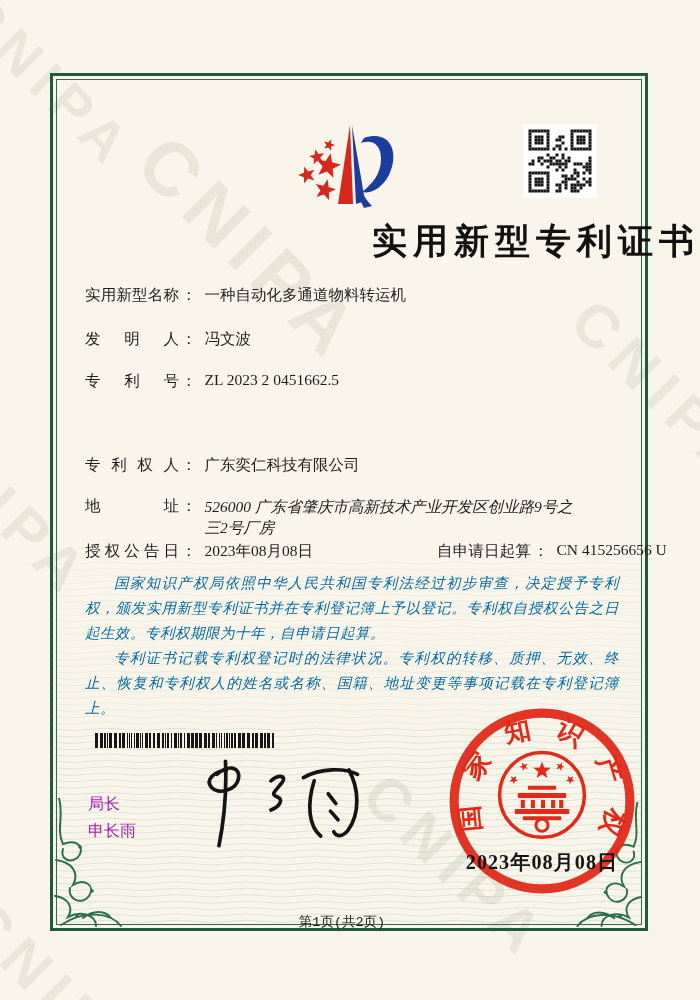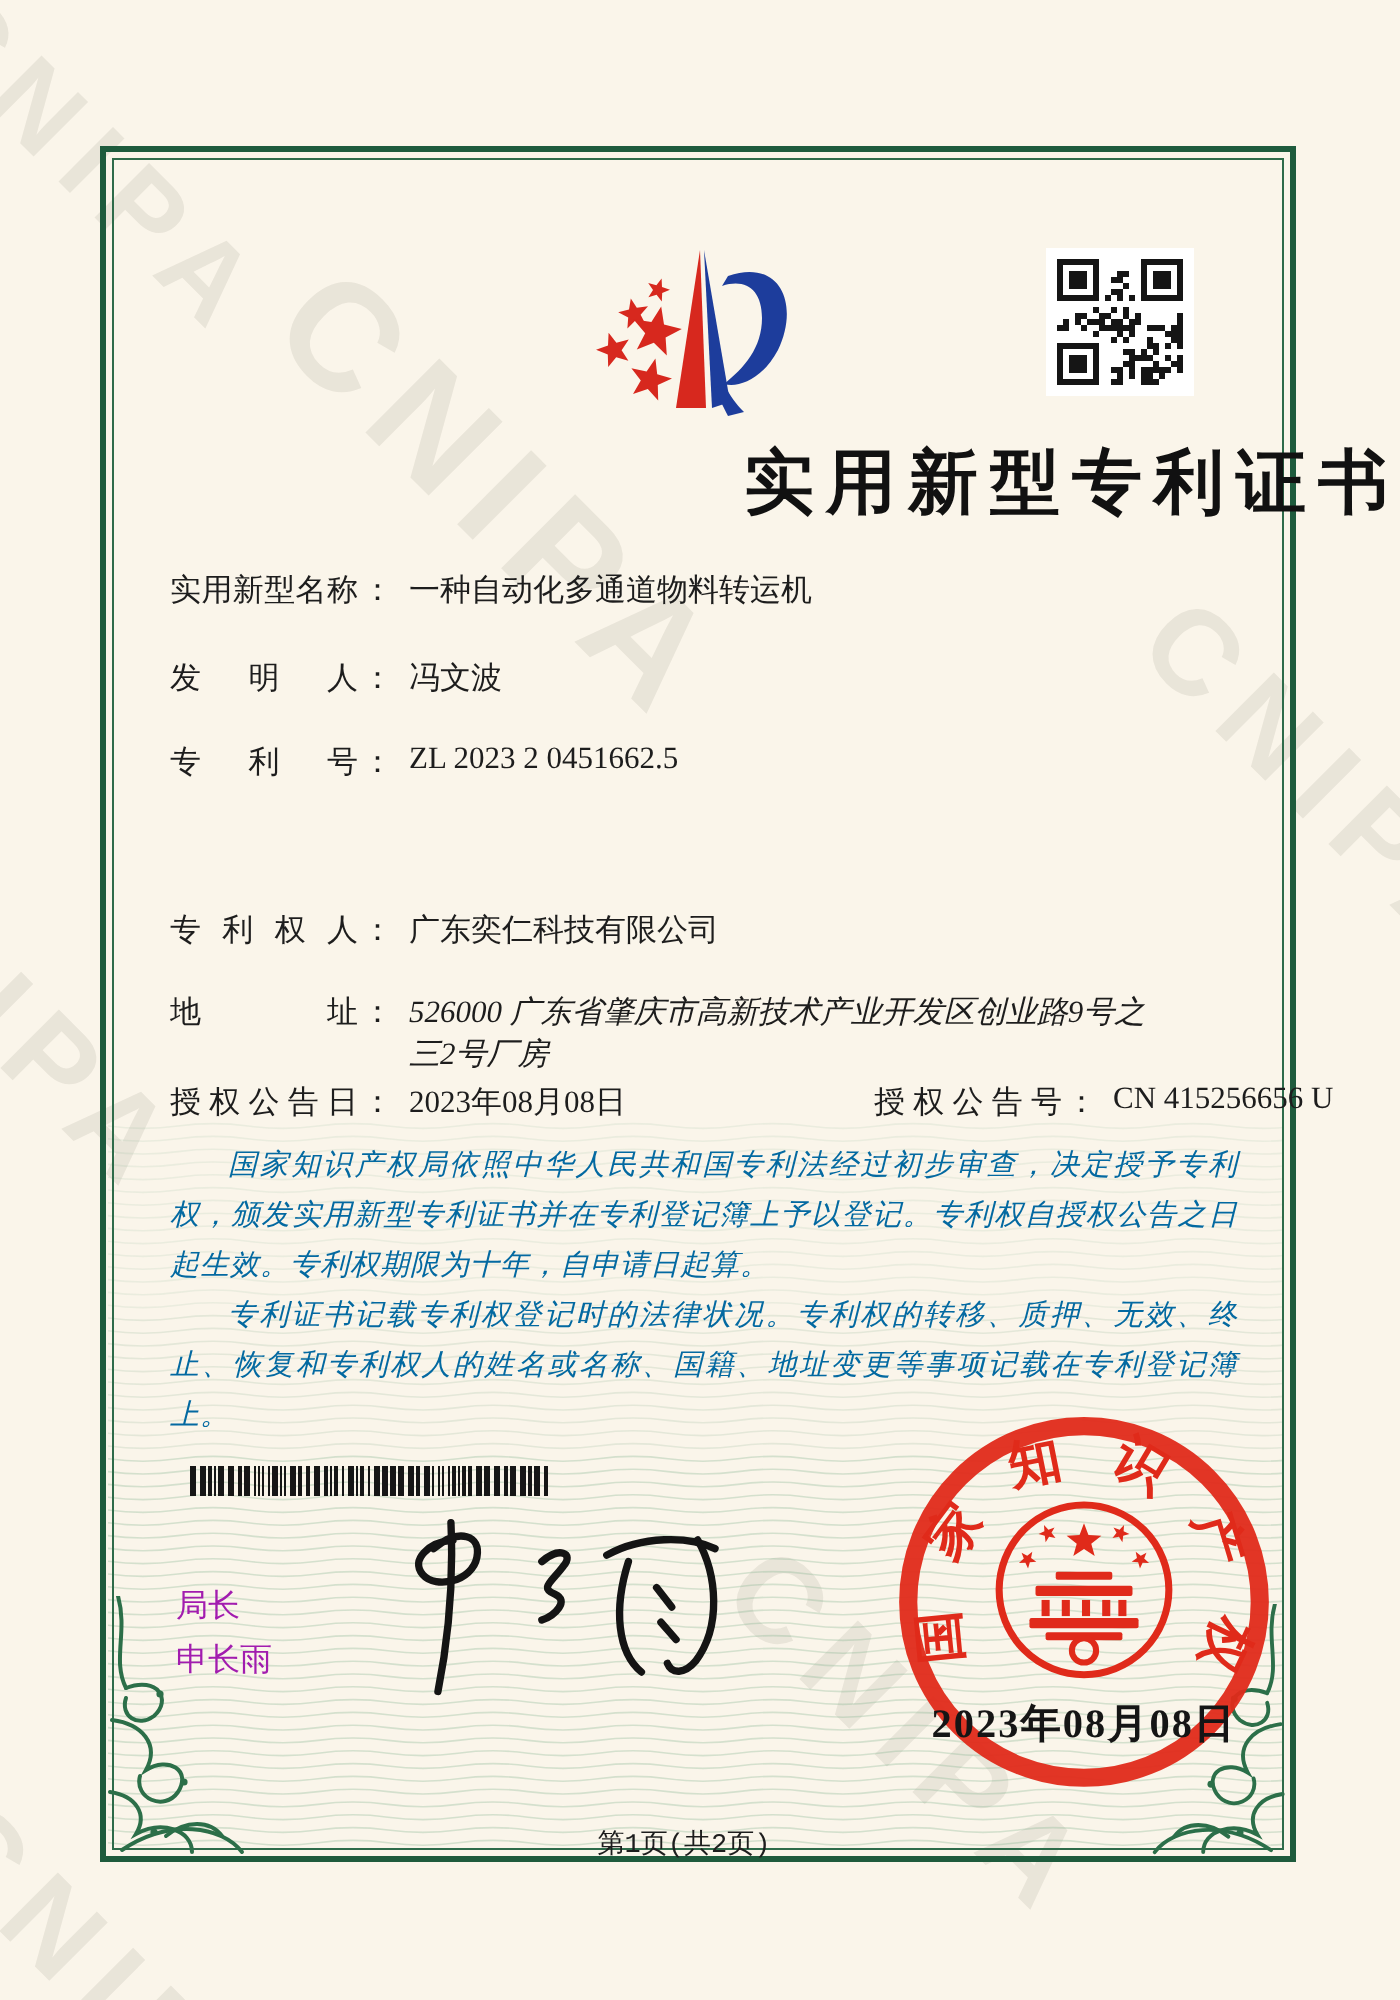--- a/index.html
+++ b/index.html
@@ -364,21 +364,21 @@
   </div>
   <div class="frow" style="top:455px;">
     <span class="flabel">专利权人</span><span class="fcolon">：</span><span class="fvalue">广东奕仁科技有限公司</span>
   </div>
   <div class="frow" style="top:496px;">
     <span class="flabel">地址</span><span class="fcolon">：</span><span class="fvalue wrap">526000 广东省肇庆市高新技术产业开发区创业路9号之三2号厂房</span>
   </div>
   <div class="frow" style="top:541px;width:534px;">
     <span class="flabel">授权公告日</span><span class="fcolon">：</span><span class="fvalue">2023年08月08日</span>
     <span class="pair2">
-      <span class="flabel">授权公告号</span><span class="fcolon">：</span><span class="fvalue">CN 415256656 U</span>
+      <span class="flabel">自申请日起算</span><span class="fcolon">：</span><span class="fvalue">CN 415256656 U</span>
     </span>
   </div>
 
   <div class="paras">
     <p>国家知识产权局依照中华人民共和国专利法经过初步审查，决定授予专利权，颁发实用新型专利证书并在专利登记簿上予以登记。专利权自授权公告之日起生效。专利权期限为十年，自申请日起算。</p>
     <p>专利证书记载专利权登记时的法律状况。专利权的转移、质押、无效、终止、恢复和专利权人的姓名或名称、国籍、地址变更等事项记载在专利登记簿上。</p>
   </div>
 
   <svg id="barcode" class="abs" style="left:95px;top:733px;" width="182" height="16" viewBox="0 0 182 16">
       <rect x="0" y="0" width="3" height="15" fill="#161616"></rect>

